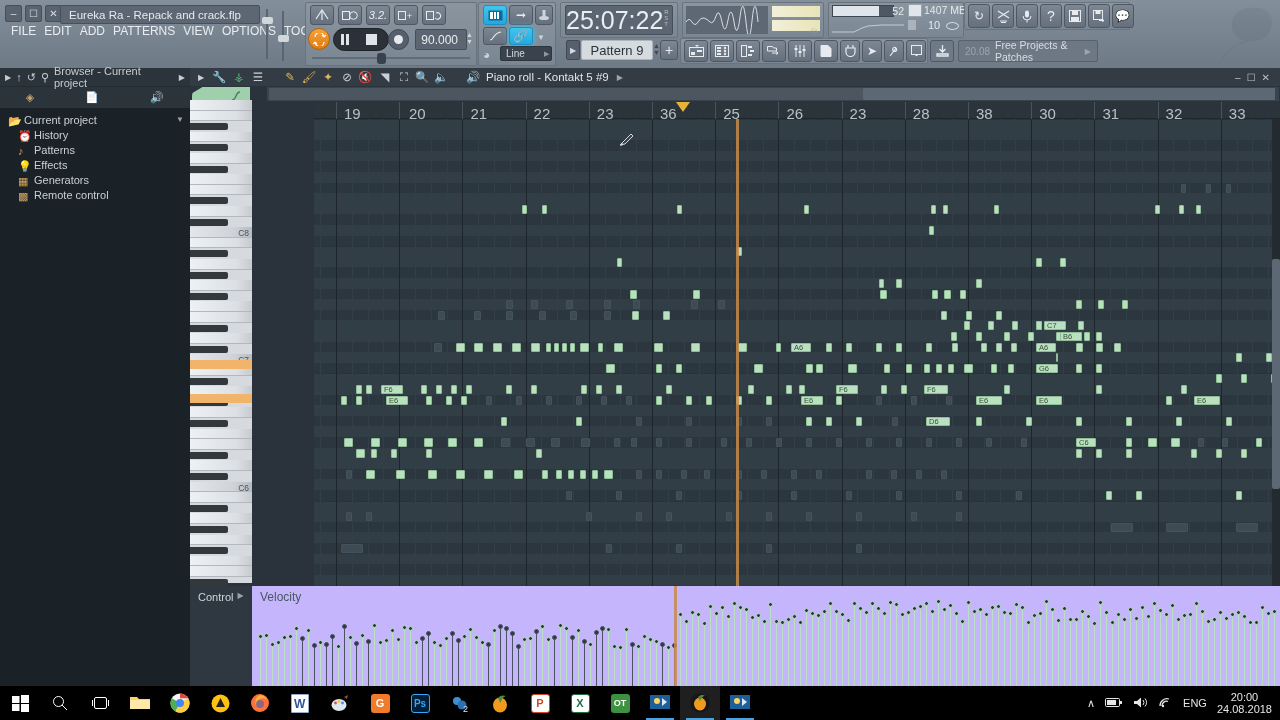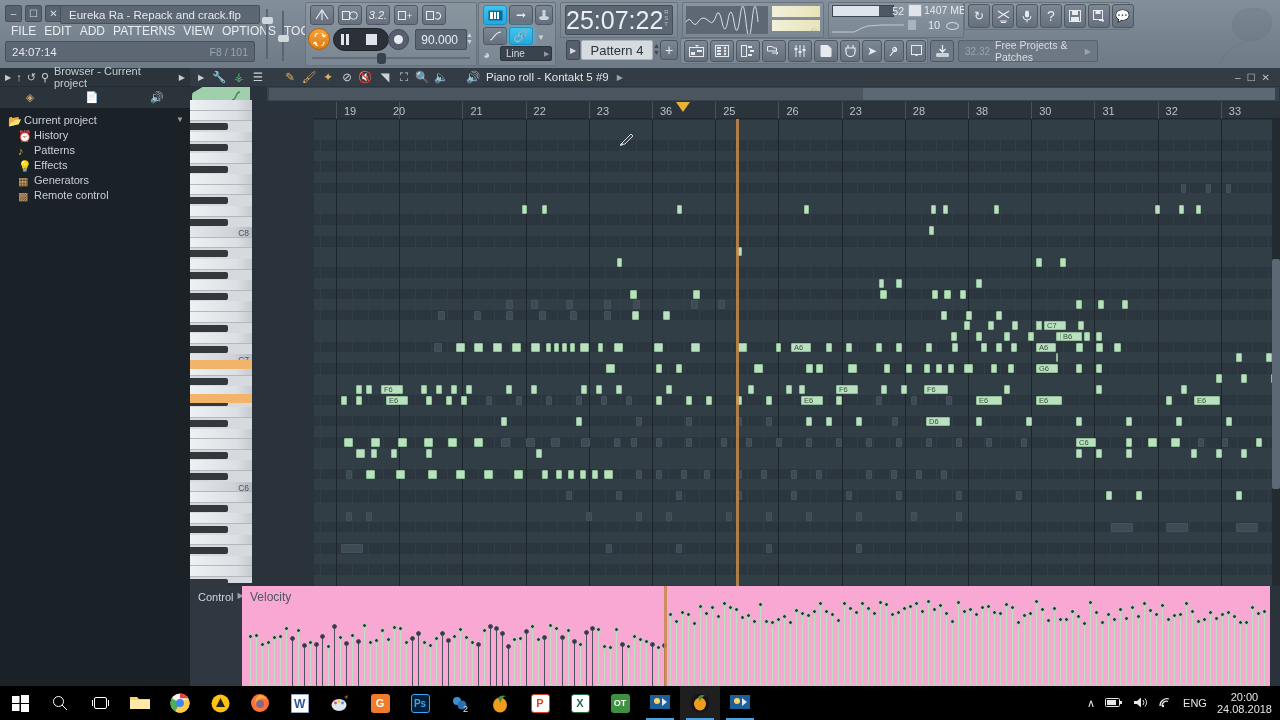--- a/index.html
+++ b/index.html
@@ -103,38 +103,38 @@
   .wk span{position:absolute;right:3px;top:1px;font-size:8.5px;color:#4c5258;}
   .bk{position:absolute;left:0;height:7px;width:38px;background:#33383d;border-radius:0 2px 2px 0;}
   .hk{position:absolute;left:0;width:62px;height:9px;background:#f2b36a;}
 
   .gridzone{position:absolute;left:62px;top:0;width:1028px;height:500px;}
   .scrollbar{position:absolute;left:62px;top:0;width:1014px;height:16px;background:#39434c;border:1px solid #2b343c;}
   .scroll-thumb{position:absolute;top:1px;height:12px;background:#5c6874;border-radius:1px;}
   .scroll-left{position:absolute;left:62px;top:0;width:14px;height:16px;background:#3d4750;color:#aeb7c0;font-size:9px;display:flex;align-items:center;justify-content:center;}
   .ruler{position:absolute;left:62px;top:16px;width:1028px;height:17px;background:#2b333b;border-bottom:1px solid #1f262c;}
   .ruler .tick{position:absolute;top:0;width:1px;height:17px;background:#49535d;}
-  .ruler .num{position:absolute;top:3px;color:#b8c0c8;font-size:11px;}
+  .ruler .num{position:absolute;top:3px;color:#b8c0c8;font-size:15px;}
   .grid{position:absolute;left:62px;top:33px;width:1028px;height:467px;background:#2e3a42;overflow:hidden;}
   .rowbg{position:absolute;left:0;width:1028px;}
   .rowbg.white{background:#313e46;}
   .rowbg.black{background:#2b363e;}
   .rowline{position:absolute;left:0;width:1028px;height:1px;background:#27323a;}
   .beat{position:absolute;top:0;width:1px;height:467px;background:#323f48;}
   .bar{position:absolute;top:0;width:1px;height:467px;background:#1d252b;}
   .note{position:absolute;height:9px;background:#b9e0bf;border:1px solid #8fbd96;border-radius:1px;}
   .note.ghost{background:#3e4b54;border-color:#455259;}
   .note .nl{position:absolute;left:2px;top:-1px;font-size:7.5px;color:#3a4b3e;line-height:9px;}
   .playhead{position:absolute;top:0;width:3px;height:467px;background:#c78b4a;opacity:.85;}
   .playmark{position:absolute;top:16px;width:0;height:0;border-left:7px solid transparent;border-right:7px solid transparent;border-top:10px solid #e8b334;}
 
   
   .ctrl{position:absolute;left:0;top:500px;width:1090px;height:100px;background:#2a333b;}
   .ctrl-label{position:absolute;left:0;top:0;width:62px;height:100px;background:#2f3840;color:#cfd6dc;font-size:11px;display:flex;align-items:flex-start;padding-top:5px;padding-left:8px;gap:4px;}
-  .vel-area{position:absolute;left:52px;top:0;width:1028px;height:100px;background:#f9a8d4;overflow:hidden;}
+  .vel-area{position:absolute;left:62px;top:0;width:1028px;height:100px;background:#c4b5fd;overflow:hidden;}
   .vel{position:absolute;bottom:0;width:1px;background:#b9e0bf;}
   .vel.ghost{background:#49545d;}
   .velhead{position:absolute;width:5px;height:5px;border-radius:50%;border:1px solid #b9e0bf;background:#2e3a42;}
   .velhead.ghost{border-color:#49545d;}
   .vel-title{position:absolute;left:8px;top:4px;color:#4a5761;font-size:12px;}
 
   
   .vscroll{position:absolute;right:0;top:33px;width:8px;height:467px;background:#232b31;}
   .vthumb{position:absolute;right:0;width:8px;background:#5c6874;border-radius:2px;}
 
@@ -171,24 +171,20 @@
       <span>FILE</span>
       <span>EDIT</span>
       <span>ADD</span>
       <span>PATTERNS</span>
       <span>VIEW</span>
       <span>OPTIONS</span>
       <span>TOOLS</span>
       <span>?</span>
     </div>
 
-    <div class="timebox" style="position:absolute;left:5px;top:41px;width:250px;">
-      <span>24:07:14</span>
-      <span class="right">F8 / 101</span>
-    </div>
 
     <div style="position:absolute;left:262px;top:3px;width:28px;height:62px;">
       <div style="position:absolute;left:4px;top:6px;width:2px;height:50px;background:#5b6572;"></div>
       <div style="position:absolute;left:0px;top:14px;width:11px;height:7px;background:#d2d7dc;border-radius:2px;"></div>
       <div style="position:absolute;left:20px;top:8px;width:2px;height:50px;background:#5b6572;"></div>
       <div style="position:absolute;left:16px;top:32px;width:11px;height:7px;background:#d2d7dc;border-radius:2px;"></div>
     </div>
 
     <div class="panel" style="left:305px;top:2px;width:172px;height:64px;"></div>
 
@@ -270,21 +266,21 @@
     <div style="position:absolute;left:500px;top:46px;width:52px;height:15px;background:#3a434d;border:1px solid #2c343c;border-radius:2px;color:#d2d9e0;font-size:10px;padding-left:5px;line-height:13px;">Line</div>
     <div style="position:absolute;left:544px;top:50px;color:#8d98a3;font-size:7px;">▶</div>
 
     <div class="panel" style="left:560px;top:2px;width:118px;height:36px;"></div>
     <div class="lcd" style="position:absolute;left:565px;top:5px;width:108px;height:30px;justify-content:center;">
       <span class="bigclock" style="font-size:25px;">25:07:22</span>
       <span style="font-size:6px;color:#b6bfc8;align-self:flex-start;margin-top:3px;margin-left:1px;">R S T</span>
     </div>
 
     <div style="position:absolute;left:566px;top:40px;width:14px;height:20px;background:#565f6b;border:1px solid #404953;border-radius:2px;display:flex;align-items:center;justify-content:center;color:#d3dae1;font-size:8px;">▶</div>
-    <div class="lcd" style="position:absolute;left:581px;top:40px;width:72px;height:20px;font-size:13px;background:#d6dbe0;color:#2c333a;border-color:#aeb5bc;">Pattern 4</div>
+    <div class="lcd" style="position:absolute;left:581px;top:40px;width:72px;height:20px;font-size:13px;background:#d6dbe0;color:#2c333a;border-color:#aeb5bc;">Pattern 9</div>
     <div style="position:absolute;left:653px;top:42px;color:#40484f;font-size:7px;line-height:7px;">▲<br>▼</div>
     <div class="tbtn" style="position:absolute;left:660px;top:40px;width:18px;height:20px;font-size:14px;">+</div>
 
     <div class="panel" style="left:682px;top:2px;width:142px;height:36px;"></div>
     <svg style="position:absolute;left:686px;top:6px;width:82px;height:28px;" viewBox="0 0 82 28">
       <rect width="82" height="28" fill="#5e6874"></rect>
       <path d="M0 16 q3 -5 6 0 t6 0 t6 -4 t6 4 t6 -6 t6 6 t6 -2 t6 2 t6 -5 t6 5 t6 -1 t6 1" stroke="#d8dee4" stroke-width="1" fill="none"></path>
     </svg>
     <div style="position:absolute;left:772px;top:6px;width:48px;height:28px;">
       <div style="width:48px;height:11px;background:linear-gradient(90deg,#f2f0d9,#e8e4b8);margin-bottom:3px;"></div>
@@ -372,21 +368,21 @@
           <path d="M4 11 l1.5 -1.5 l1.5 1.5" fill="#e7ebf0"></path>
         </svg>
     </div>
 
     <div class="tbtn" style="position:absolute;left:930px;top:40px;width:24px;height:22px;background:#6e7a88;">
       <svg width="13" height="12" viewBox="0 0 13 12">
           <path d="M6.5 0 v6 M3.5 4 l3 3 l3 -3 M1 9 h11 v2 h-11 z" stroke="#e7ebf0" stroke-width="1.3" fill="none"></path>
         </svg>
     </div>
     <div class="greenpanel" style="position:absolute;left:958px;top:40px;width:140px;height:22px;display:flex;align-items:center;gap:5px;padding:0 6px;">
-      <span style="color:#9aa5b0;font-size:10px;">32.32</span>
+      <span style="color:#9aa5b0;font-size:10px;">20.08</span>
       <span style="color:#d7dde3;font-size:10.5px;">Free Projects &amp; Patches</span>
       <span style="color:#9aa5b0;font-size:8px;margin-left:auto;">▶</span>
     </div>
 
     <div class="panel" style="left:964px;top:2px;width:166px;height:28px;"></div>
     <div class="tbtn" style="position:absolute;left:968px;top:4px;width:22px;height:24px;">↻</div>
     <div class="tbtn" style="position:absolute;left:992px;top:4px;width:22px;height:24px;">
       <svg width="13" height="13" viewBox="0 0 13 13">
           <path d="M1 1 L12 8 M12 1 L1 8" stroke="#e7ebf0" stroke-width="1.2"></path>
           <path d="M3 11 h7 M4 12.5 h5" stroke="#e7ebf0" stroke-width="1.2"></path>
@@ -577,21 +573,21 @@
         <div class="gridzone">
           <div class="scroll-left">❮</div>
           <div class="scrollbar" style="left:14px;width:1014px;">
             <div class="scroll-thumb" style="left:596px;width:412px;"></div>
             <div class="scroll-thumb" style="left:2px;width:594px;background:#4c5660;"></div>
           </div>
           <div class="ruler" id="ruler">
               <div class="tick" style="left: 22px;"></div>
               <div class="num" style="left: 30px;">19</div>
               <div class="tick" style="left: 85.2px;"></div>
-              <div class="num" style="left: 79px;">20</div>
+              <div class="num" style="left: 95px;">20</div>
               <div class="tick" style="left: 148.4px;"></div>
               <div class="num" style="left: 156.4px;">21</div>
               <div class="tick" style="left: 211.6px;"></div>
               <div class="num" style="left: 219.6px;">22</div>
               <div class="tick" style="left: 274.8px;"></div>
               <div class="num" style="left: 282.8px;">23</div>
               <div class="tick" style="left: 338px;"></div>
               <div class="num" style="left: 346px;">36</div>
               <div class="tick" style="left: 401.2px;"></div>
               <div class="num" style="left: 409.2px;">25</div>

